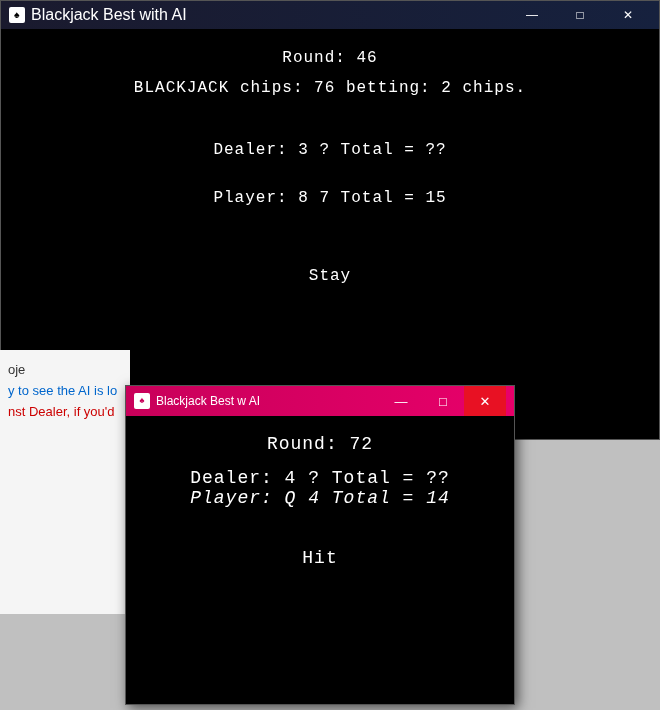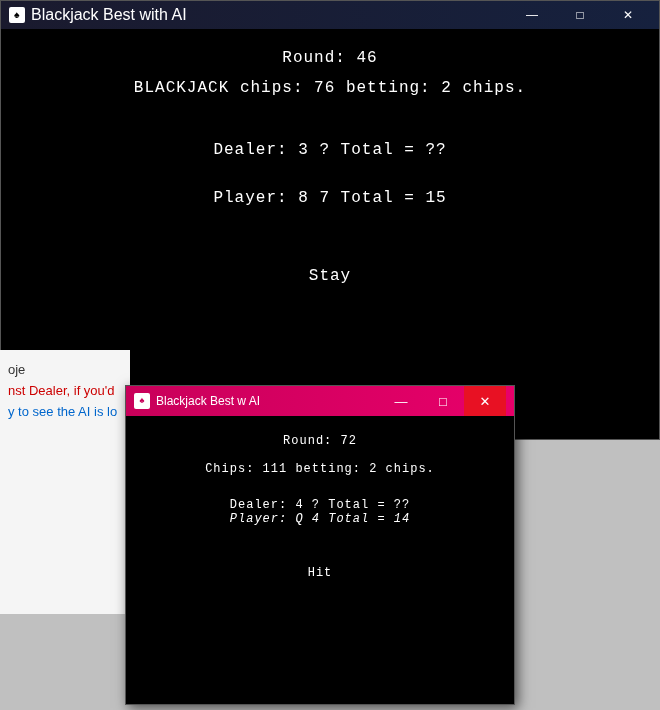--- a/index.html
+++ b/index.html
@@ -198,21 +198,21 @@
 
     .fg-window-content {
       background: #000;
       flex: 1;
       display: flex;
       flex-direction: column;
       align-items: center;
       padding: 18px 20px;
       color: #fff;
       font-family: 'Courier New', Courier, monospace;
-      font-size: 12px;
+      font-size: 18px;
     }
 
     .fg-round {
       margin-bottom: 14px;
       letter-spacing: 1px;
     }
 
     .fg-info {
       margin-bottom: 22px;
       letter-spacing: 1px;
@@ -250,35 +250,34 @@
     <div class="bg-info">BLACKJACK    chips: 76    betting: 2 chips.</div>
     <div class="bg-dealer">Dealer: 3 ?   Total = ??</div>
     <div class="bg-player">Player: 8 7 Total = 15</div>
     <div class="bg-action">Stay</div>
   </div>
 </div>
 
 <div class="side-content">
   <div class="side-text">
     <div>oje</div>
+    <div><span class="blue">y to see the AI is lo</span></div>
     <div><span class="red">nst Dealer, if you'd</span></div>
-    <div><span class="blue">y to see the AI is lo</span></div>
   </div>
 </div>
 
 <div class="fg-window">
   <div class="fg-window-titlebar">
     <div class="fg-titlebar-icon">♠</div>
     <span class="fg-titlebar-title">Blackjack Best w AI</span>
     <div class="fg-titlebar-controls">
       <button class="fg-titlebar-btn">—</button>
       <button class="fg-titlebar-btn">□</button>
       <button class="fg-titlebar-btn close">✕</button>
     </div>
   </div>
   <div class="fg-window-content">
     <div class="fg-round">Round: 72</div>
-    <div class="fg-info">Chips: 111    betting: 2 chips.</div>
     <div class="fg-dealer">Dealer: 4 ?   Total = ??</div>
     <div class="fg-player">Player: Q 4 Total = 14</div>
     <div class="fg-action">Hit</div>
   </div>
 </div>
 
 </body></html>

